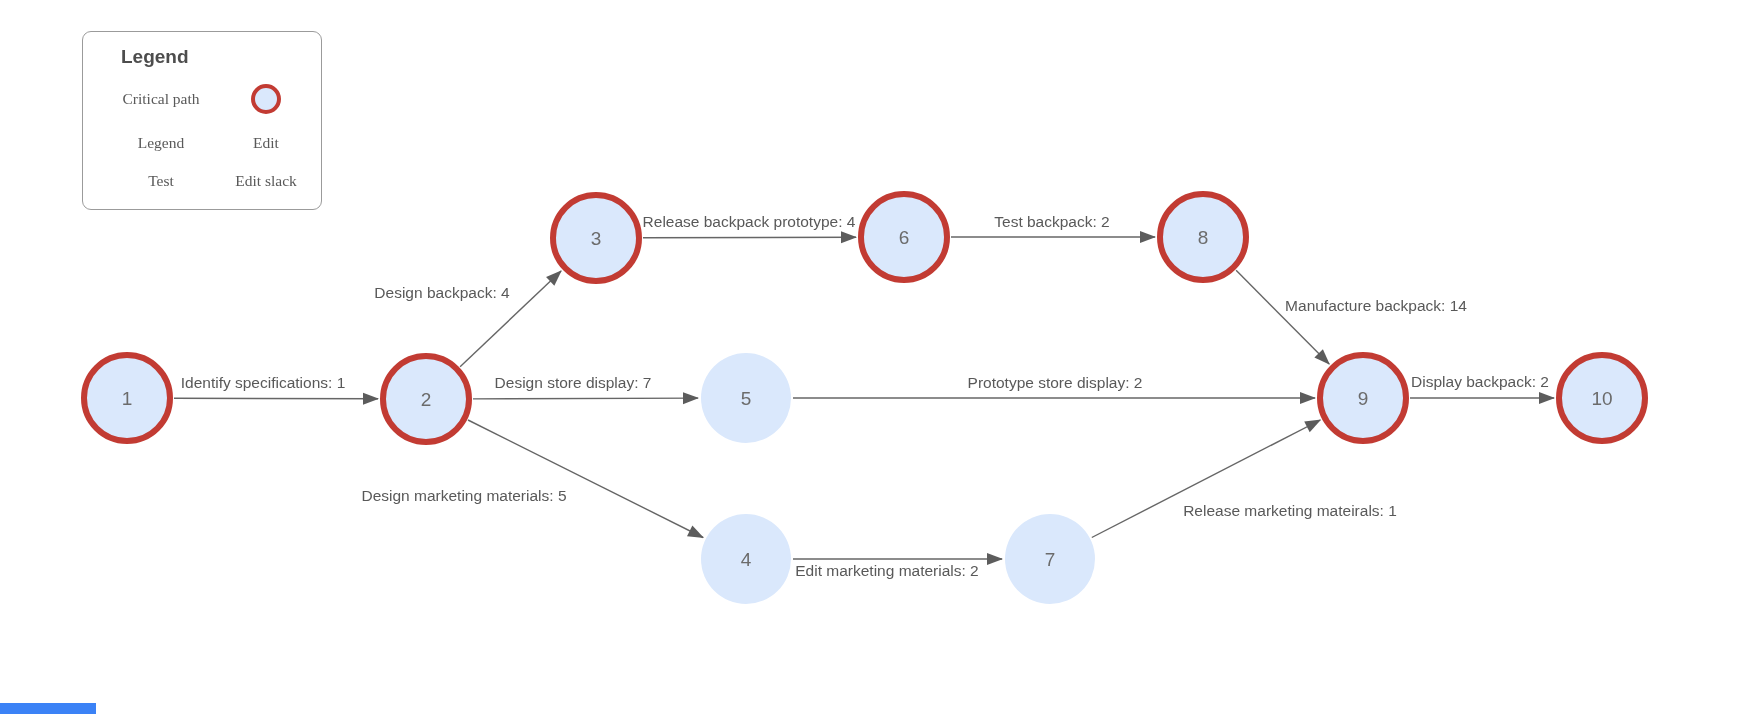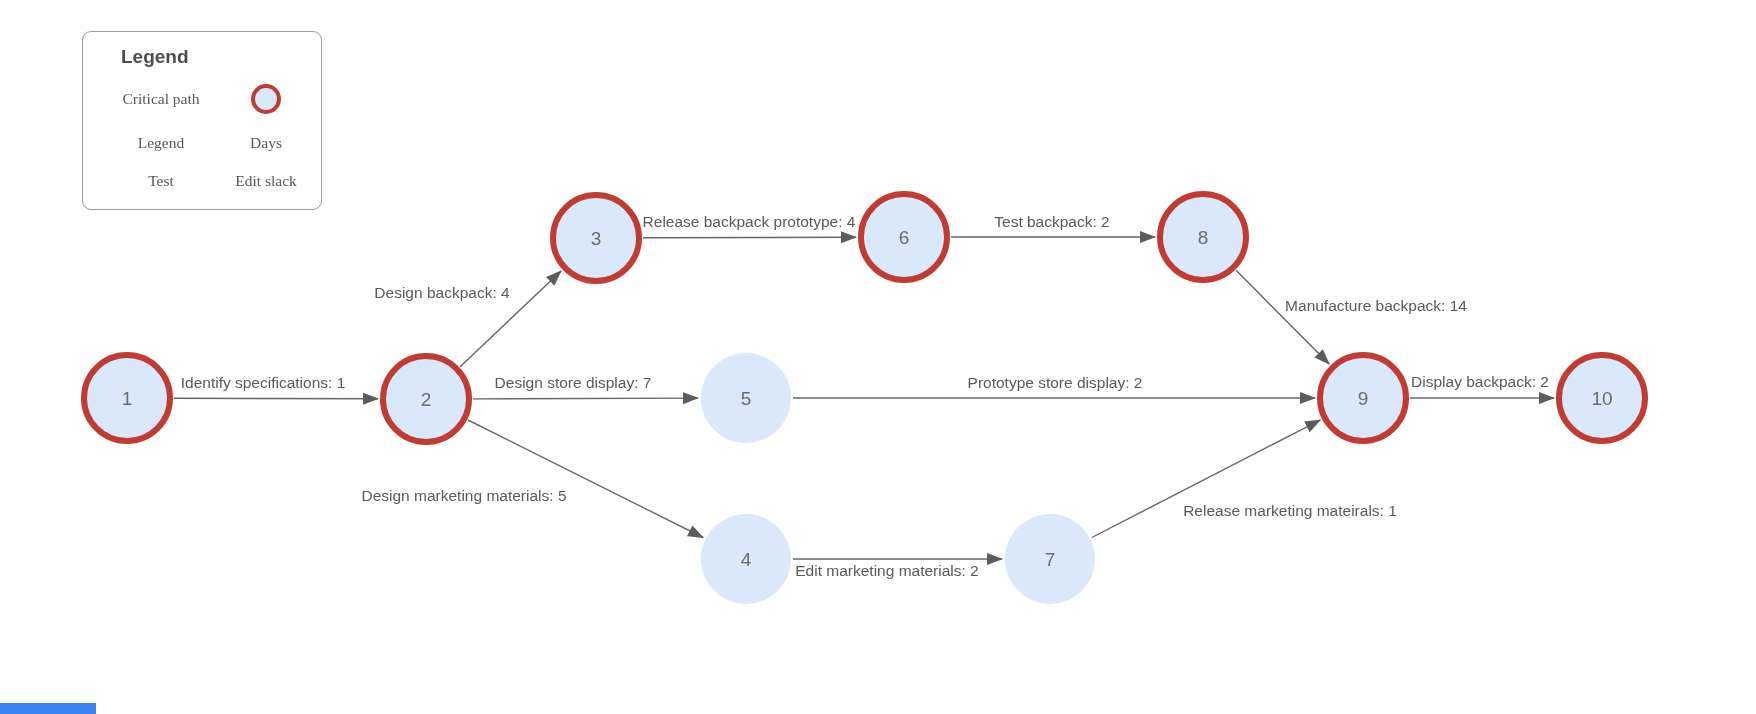--- a/index.html
+++ b/index.html
@@ -50,21 +50,21 @@
 <body>
 
 <div class="legend">
   <div class="legend-title">Legend</div>
   <div class="legend-row r1">
     <span class="legend-cell">Critical path</span>
     <span class="legend-cell"><span class="legend-swatch"></span></span>
   </div>
   <div class="legend-row r2">
     <span class="legend-cell">Legend</span>
-    <span class="legend-cell">Days</span>
+    <span class="legend-cell">Edit</span>
   </div>
   <div class="legend-row r3">
     <span class="legend-cell">Test</span>
     <span class="legend-cell">Edit slack</span>
   </div>
 </div>
 
 <svg class="diagram" width="1756" height="714" viewBox="0 0 1756 714" xmlns="http://www.w3.org/2000/svg">
   <defs>
     <marker id="arrowhead" markerUnits="userSpaceOnUse" markerWidth="18" markerHeight="14" refX="16" refY="7" orient="auto">

